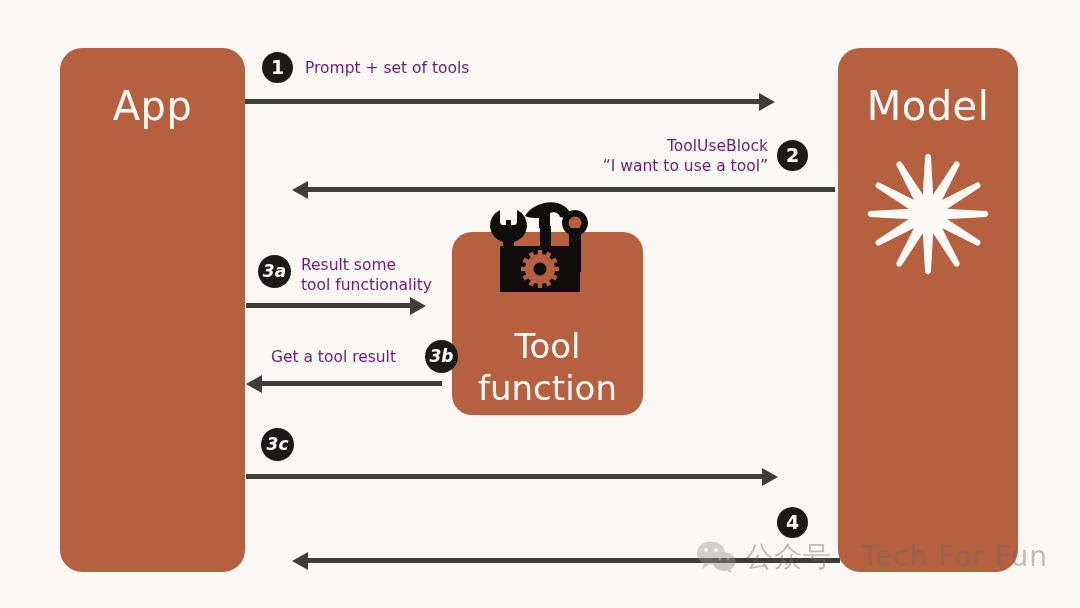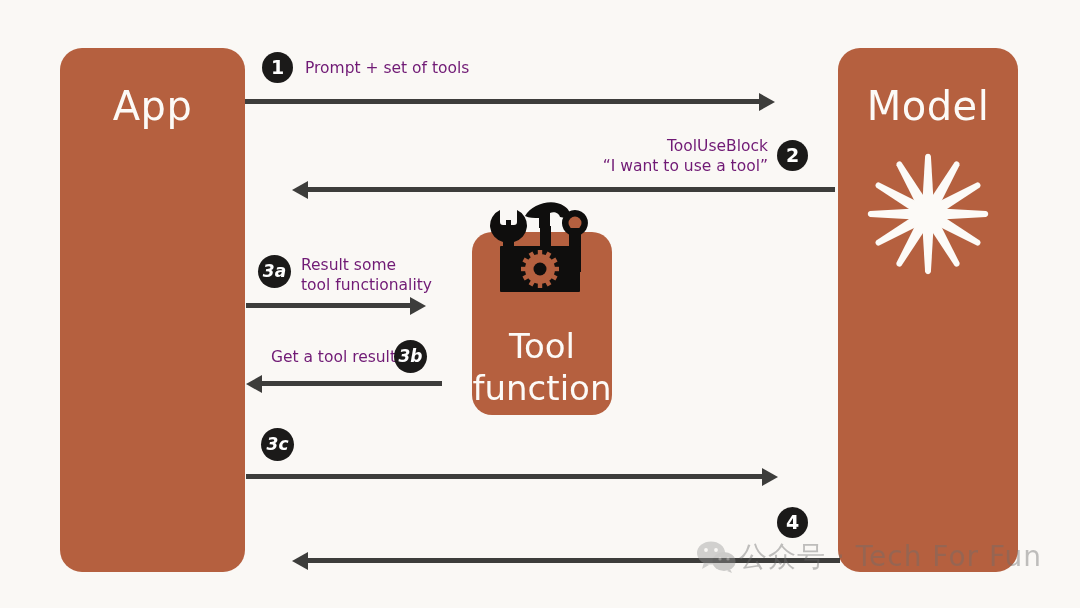--- a/index.html
+++ b/index.html
@@ -49,23 +49,23 @@
   }
   .model-logo {
     margin-top: 22px;
     width: 132px;
     height: 132px;
   }
 
   
   #tool-box {
     position: absolute;
-    left: 472px;
+    left: 452px;
     top: 232px;
-    width: 140px;
+    width: 191px;
     height: 183px;
     background: #b5603f;
     border-radius: 20px;
     display: flex;
     flex-direction: column;
     align-items: center;
     justify-content: flex-end;
     padding-bottom: 6px;
     box-sizing: border-box;
   }
@@ -142,21 +142,21 @@
   .caption.right-align { text-align: right; }
   .caption b { font-weight: 700; }
 
   
   #watermark {
     position: absolute;
     left: 696px;
     top: 538px;
     display: flex;
     align-items: center;
-    gap: 3px;
+    gap: 9px;
     opacity: 0.42;
     pointer-events: none;
   }
   #watermark .wm-text {
     color: #6d6d6d;
     font-size: 28px;
     letter-spacing: 1px;
     white-space: nowrap;
   }
 </style>
@@ -295,21 +295,21 @@
   </div>
 
   <div class="badge sz-sm" style="left:258px; top:255px;">3a</div>
   <div class="caption" style="left:301px; top:255px;"><span>Result some</span><br><span>tool functionality</span></div>
   <div class="arrow right" style="left:246px; top:301px; width:180px;">
     <div class="shaft"></div>
       <div class="head"></div>
   </div>
 
   <div class="caption right-align" style="left:252px; top:347px; width:144px;">Get a tool result</div>
-  <div class="badge sz-sm" style="left:394px; top:340px;">3b</div>
+  <div class="badge sz-sm" style="left:425px; top:340px;">3b</div>
   <div class="arrow left" style="left:246px; top:379px; width:196px;">
     <div class="shaft"></div>
       <div class="head"></div>
   </div>
 
   <div class="badge sz-sm" style="left:261px; top:428px;">3c</div>
   <div class="arrow right" style="left:246px; top:472px; width:532px;">
     <div class="shaft"></div>
       <div class="head"></div>
   </div>

